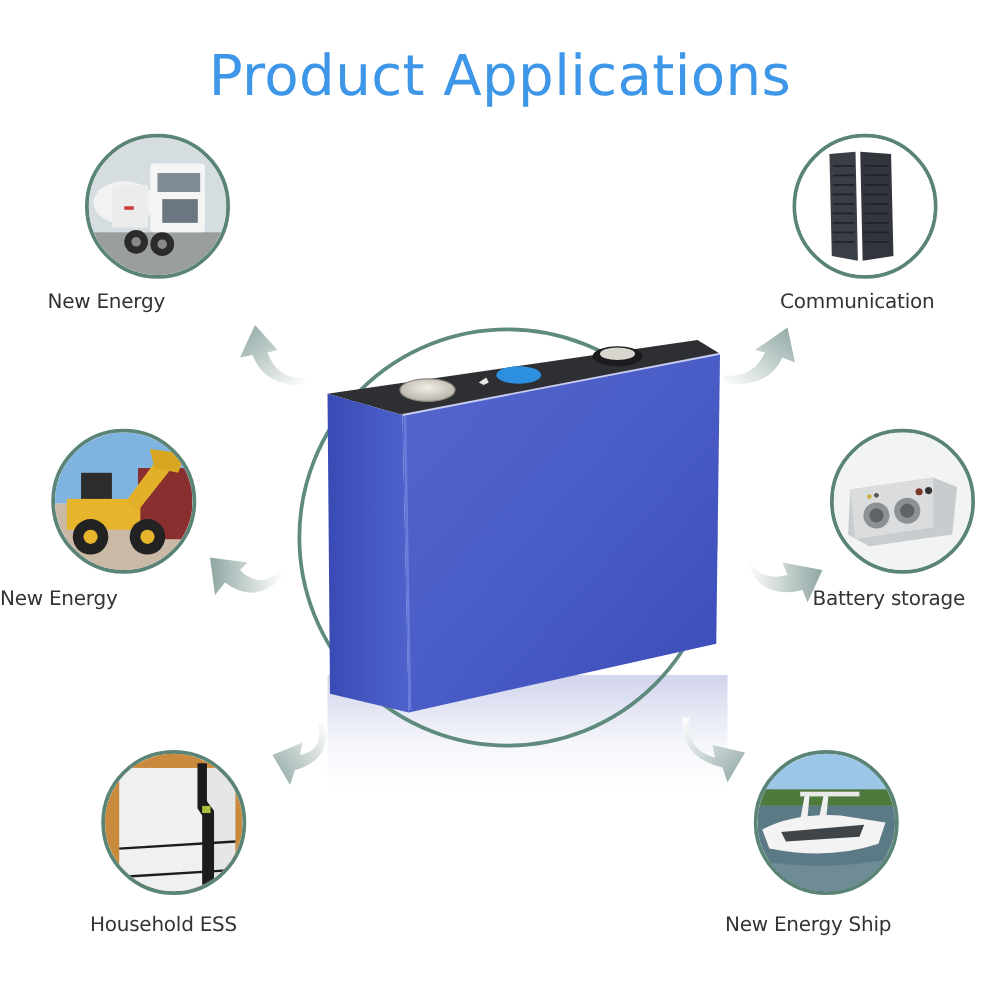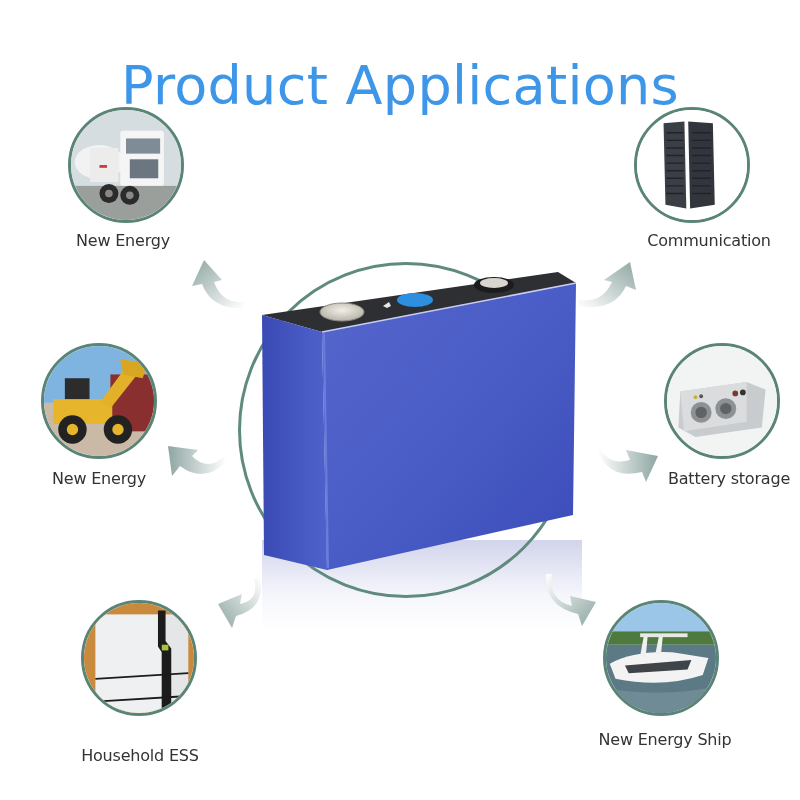--- a/index.html
+++ b/index.html
@@ -4,41 +4,41 @@
   <style>
     html, body { margin: 0; padding: 0; }
     body {
       width: 800px; height: 800px; position: relative; overflow: hidden;
       background: #ffffff;
       font-family: "Liberation Sans", "DejaVu Sans", sans-serif;
     }
     .title {
       position: absolute; left: 0; top: 34px; width: 800px; text-align: center;
       font-family: "DejaVu Sans", sans-serif;
-      font-size: 54px; font-weight: normal; color: #3d96e8; letter-spacing: 0.3px; margin-top: 20px;
+      font-size: 45px; font-weight: normal; color: #3d96e8; letter-spacing: 0.3px;
     }
     .center-ring {
       position: absolute; left: 238px; top: 262px; width: 336px; height: 336px;
       border: 3px solid #5f8a7e; border-radius: 50%; box-sizing: border-box;
     }
     .reflection {
       position: absolute; left: 262px; top: 540px; width: 320px; height: 90px;
       background: linear-gradient(180deg, rgba(185,190,225,0.65) 0%, rgba(230,232,245,0.4) 60%, rgba(255,255,255,0) 100%);
     }
     .battery { position: absolute; left: 0; top: 0; width: 800px; height: 800px; pointer-events: none; }
     .battery svg { position: absolute; left: 0; top: 0; }
 
     .app-circle {
       position: absolute; width: 116px; height: 116px; border-radius: 50%;
       border: 3px solid #5a8476; box-sizing: border-box; overflow: hidden;
       background: #eef1f0;
     }
     .app-circle svg { width: 100%; height: 100%; display: block; }
     .app-label {
-      position: absolute; text-align: center; font-size: 16px; line-height: 18px; color: #333333;
+      position: absolute; text-align: left; font-size: 16px; line-height: 18px; color: #333333;
       font-family: "DejaVu Sans", sans-serif; letter-spacing: -0.2px;
     }
     .arrow { position: absolute; width: 70px; height: 60px; }
     .arrow svg { width: 100%; height: 100%; display: block; }
   </style>
 </head>
 <body>
 
 <div class="title">Product Applications</div>
 
@@ -183,21 +183,21 @@
     <svg viewBox="0 0 116 116">
       <rect x="0" y="0" width="116" height="116" fill="#c98a3e"></rect>
       <rect x="12" y="12" width="70" height="104" fill="#eef0f1"></rect>
       <rect x="82" y="12" width="28" height="104" fill="#e4e6e7"></rect>
       <path d="M78,8 L86,8 L86,40 L92,48 L92,116 L82,116 L82,52 L78,46 Z" fill="#1c1c1c"></path>
       <rect x="82" y="44" width="7" height="6" fill="#a9c23c"></rect>
       <line x1="12" y1="80" x2="110" y2="74" stroke="#1c1c1c" stroke-width="2"></line>
       <line x1="12" y1="104" x2="110" y2="98" stroke="#1c1c1c" stroke-width="2"></line>
     </svg>
   </div>
-  <div class="app-label" style="left:60px; top:731px; width:160px;margin-top:16px;">
+  <div class="app-label" style="left:72px; top:731px; width:160px;">
     <div>Household ESS</div>
   </div>
 </div>
 
 <div>
   <div class="app-circle" style="left:603px; top:600px;">
     <svg viewBox="0 0 116 116">
       <rect x="0" y="0" width="116" height="34" fill="#9cc6e8"></rect>
       <rect x="0" y="30" width="116" height="14" fill="#4f7a3e"></rect>
       <rect x="0" y="44" width="116" height="72" fill="#5c7a86"></rect>

